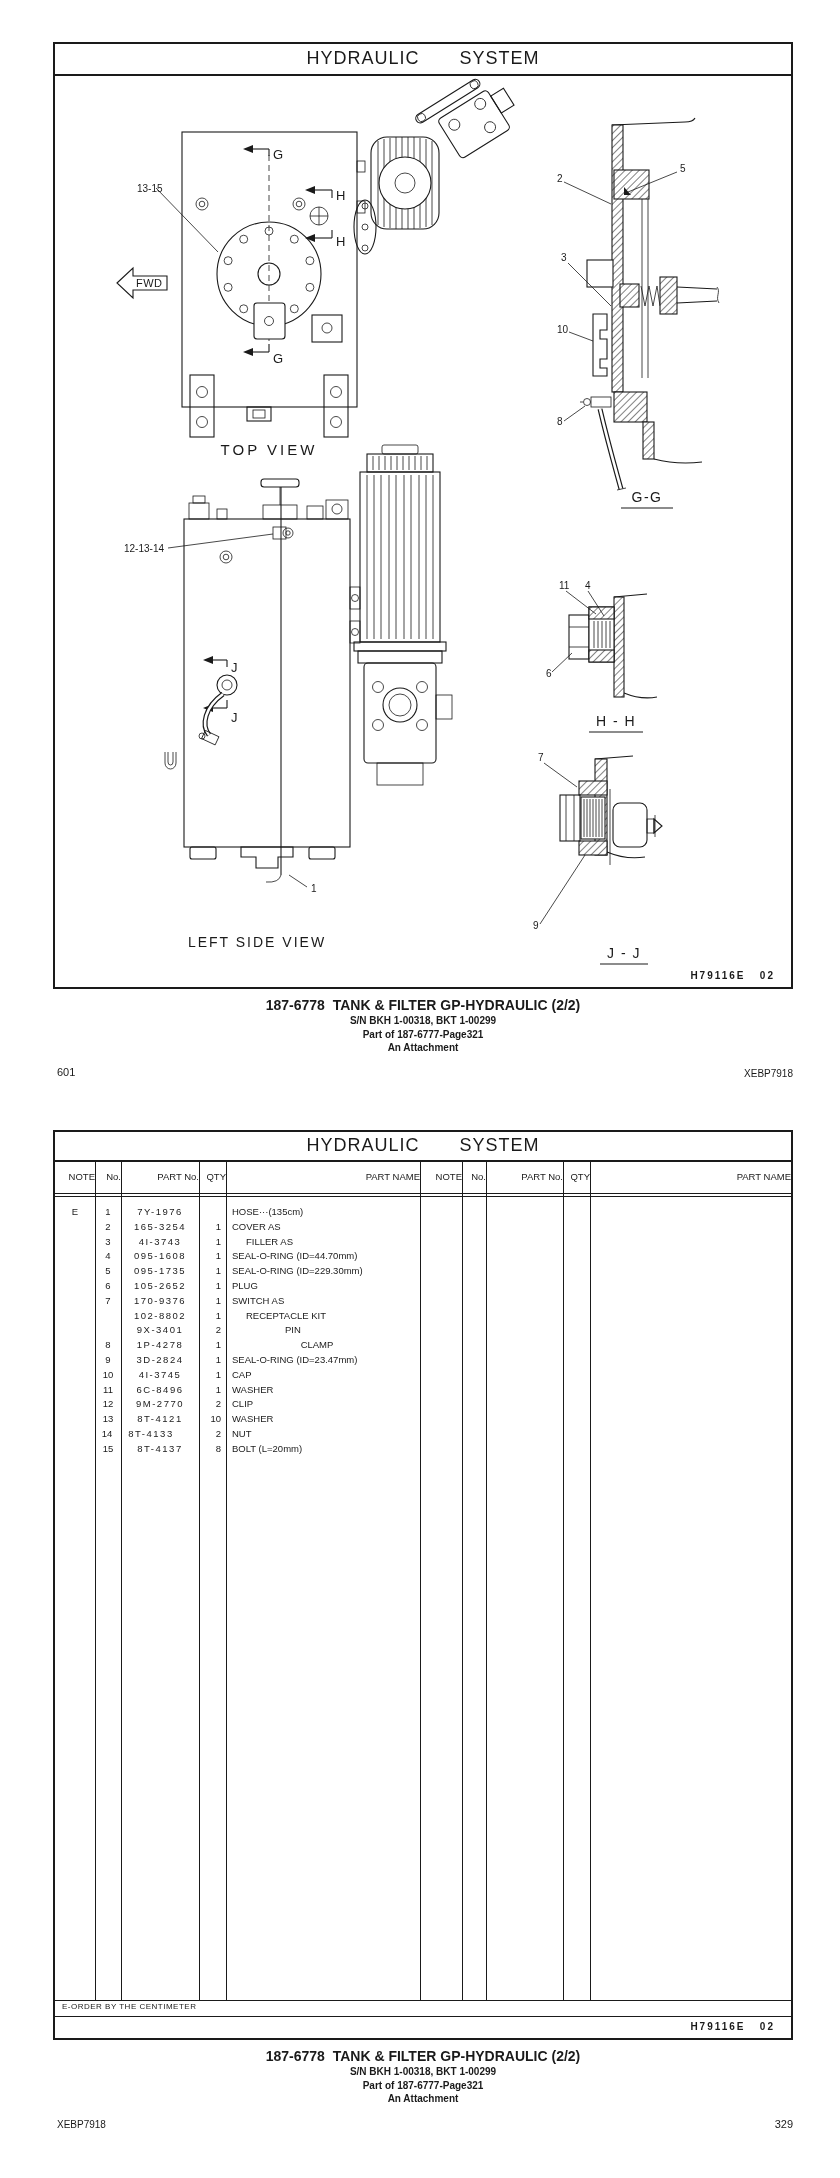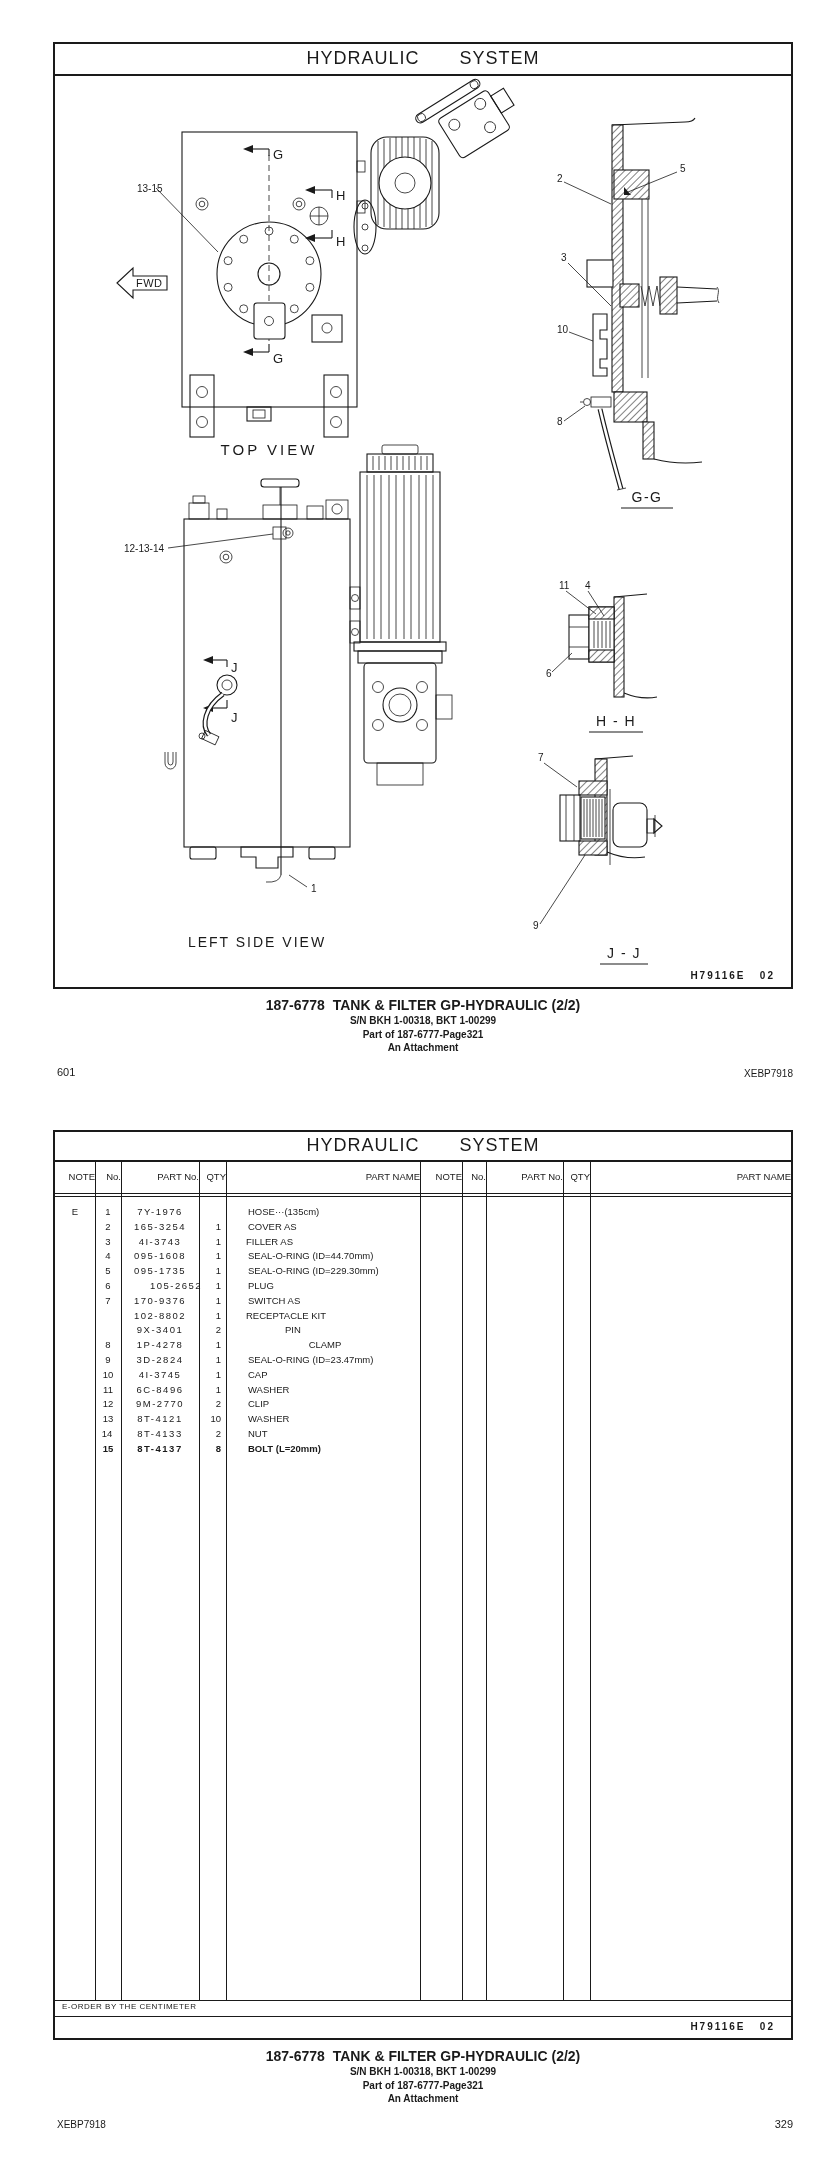--- a/index.html
+++ b/index.html
@@ -16,21 +16,21 @@
   .pgnum{position:absolute;font-size:11px;}
   .bookcode{position:absolute;font-size:10px;}
   
   #p2-body{position:absolute;left:0;top:0;width:736px;height:906px;}
   .vline{position:absolute;width:1px;background:#1a1a1a;}
   .hline{position:absolute;height:1px;background:#1a1a1a;left:0;width:736px;}
   .th{position:absolute;height:30px;line-height:30px;text-align:right;font-size:9.5px;white-space:pre;}
   .trow{position:absolute;left:0;width:736px;height:15px;}
   .trow span{position:absolute;top:0;height:15px;line-height:15px;font-size:9.5px;
        white-space:pre;box-sizing:border-box;}
-  .cc{text-align:center;} .cr{text-align:right;padding-right:5px;} .cl{padding-left:22px;}
+  .cc{text-align:center;} .cr{text-align:right;padding-right:5px;} .cl{padding-left:6px;}
   .ind{padding-left:20px;} .part{letter-spacing:1.5px;}
   .footnote{position:absolute;left:7px;top:870px;font-size:8px;letter-spacing:.5px;}
   
   #p1-svg .s{stroke:#1a1a1a;fill:none;stroke-width:1.1;}
   #p1-svg .s2{stroke:#1a1a1a;fill:none;stroke-width:0.8;}
   #p1-svg .f{fill:#1a1a1a;stroke:none;}
   #p1-svg .w{fill:#fff;stroke:#1a1a1a;stroke-width:1.1;}
   #p1-svg .h{fill:url(#hat);stroke:#1a1a1a;stroke-width:1.1;}
   #p1-svg text{fill:#1a1a1a;stroke:none;font-family:"Liberation Sans",sans-serif;}
   .t10{font-size:10px;} .t11{font-size:11px;letter-spacing:.5px;} .t13{font-size:13px;}
@@ -382,21 +382,21 @@
       <div class="trow" style="top: 131.2px;">
         <span class="cc" style="left: 0px; width: 40px;"></span>
         <span class="cc" style="left: 40px; width: 26px;">5</span>
         <span class="cc part" style="left: 66px; width: 78px;">095-1735</span>
         <span class="cr" style="left: 144px; width: 27px;">1</span>
         <span class="cl" style="left: 171px; width: 194px;">SEAL-O-RING (ID=229.30mm)</span>
       </div>
       <div class="trow" style="top: 146px;">
         <span class="cc" style="left: 0px; width: 40px;"></span>
         <span class="cc" style="left: 40px; width: 26px;">6</span>
-        <span class="cc part" style="left: 66px; width: 78px; margin-left: 16px;">105-2652</span>
+        <span class="cc part" style="left: 66px; width: 78px;">105-2652</span>
         <span class="cr" style="left: 144px; width: 27px;">1</span>
         <span class="cl" style="left: 171px; width: 194px;">PLUG</span>
       </div>
       <div class="trow" style="top: 160.8px;">
         <span class="cc" style="left: 0px; width: 40px;"></span>
         <span class="cc" style="left: 40px; width: 26px;">7</span>
         <span class="cc part" style="left: 66px; width: 78px;">170-9376</span>
         <span class="cr" style="left: 144px; width: 27px;">1</span>
         <span class="cl" style="left: 171px; width: 194px;">SWITCH AS</span>
       </div>
@@ -452,25 +452,25 @@
       <div class="trow" style="top: 279.2px;">
         <span class="cc" style="left: 0px; width: 40px;"></span>
         <span class="cc" style="left: 40px; width: 26px;">13</span>
         <span class="cc part" style="left: 66px; width: 78px;">8T-4121</span>
         <span class="cr" style="left: 144px; width: 27px;">10</span>
         <span class="cl" style="left: 171px; width: 194px;">WASHER</span>
       </div>
       <div class="trow" style="top: 294px;">
         <span class="cc" style="left: 0px; width: 40px;"></span>
         <span class="cc" style="left: 39px; width: 26px;">14</span>
-        <span class="cc part" style="left: 66px; width: 78px;">8T-4133</span>
+        <span class="cc part" style="left: 57px; width: 78px;">8T-4133</span>
         <span class="cr" style="left: 144px; width: 27px;">2</span>
         <span class="cl" style="left: 171px; width: 194px;">NUT</span>
       </div>
-      <div class="trow" style="top: 308.8px; font-weight: bold;">
+      <div class="trow" style="top: 308.8px;">
         <span class="cc" style="left: 0px; width: 40px;"></span>
         <span class="cc" style="left: 40px; width: 26px;">15</span>
         <span class="cc part" style="left: 66px; width: 78px;">8T-4137</span>
         <span class="cr" style="left: 144px; width: 27px;">8</span>
         <span class="cl" style="left: 171px; width: 194px;">BOLT (L=20mm)</span>
       </div>
     </div>
   <div class="footnote">E-ORDER BY THE CENTIMETER</div>
   <div class="doc-code">H79116E   02</div>
 </div>

